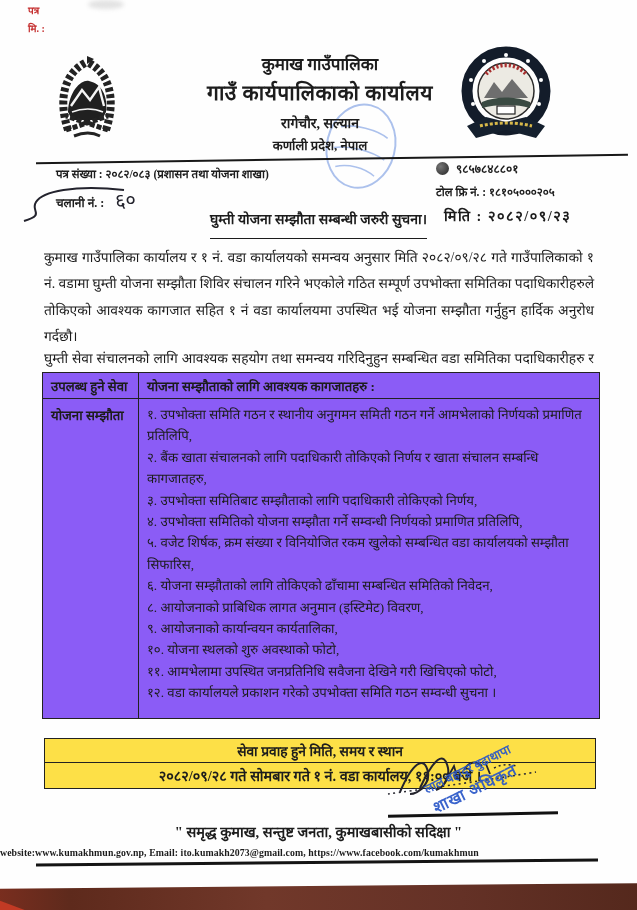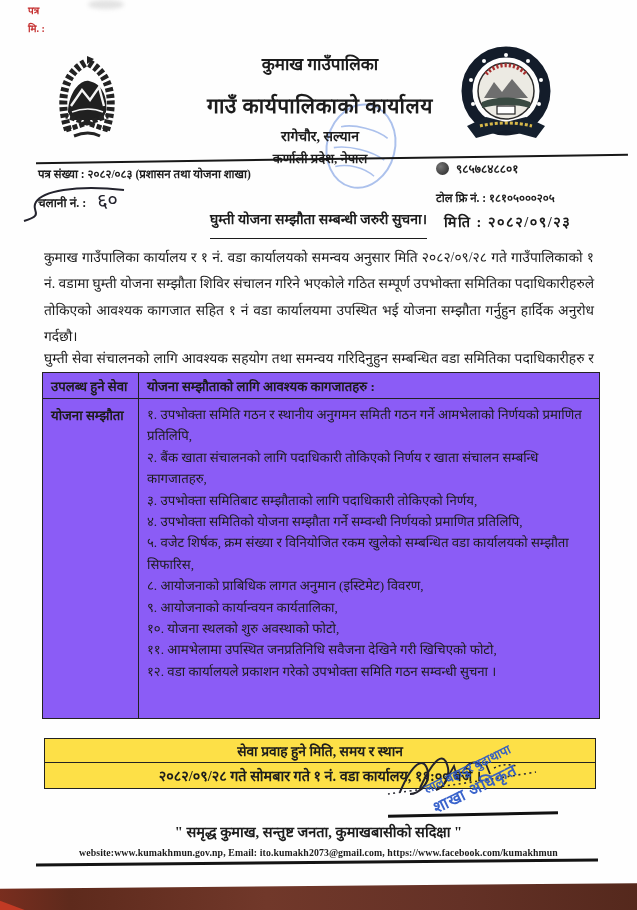--- a/index.html
+++ b/index.html
@@ -11,39 +11,39 @@
   .abs{position:absolute;}
   
   .smudge{left:88px;top:0;width:36px;height:9px;background:#b9b9b9;opacity:.4;border-radius:50%;filter:blur(2px);}
   
   .corner-mark{left:28px;color:#c53030;font-size:10px;font-weight:bold;line-height:1;}
   .corner-mark.m1{top:6px;}
   .corner-mark.m2{top:24px;}
   
   .head-center{left:148px;top:52px;width:344px;text-align:center;}
   .muni{font-size:17px;font-weight:bold;}
-  .office{font-size:21px;font-weight:bold;margin-top:16px;letter-spacing:.5px;}
+  .office{font-size:21px;font-weight:bold;margin-top:3px;letter-spacing:.5px;}
   .addr{font-size:14px;font-weight:bold;margin-top:7px;}
   .prov{font-size:13px;font-weight:bold;margin-top:4px;}
   .emblem{left:50px;top:54px;}
   .seal{left:460px;top:46px;}
   .blue-stamp-ghost{left:318px;top:98px;opacity:.45;transform:rotate(14deg);}
   
   .divider{left:36px;top:158px;width:592px;height:2px;background:#181818;transform:rotate(-0.8deg);}
   
-  .meta-left{left:38px;top:166px;width:310px;}
+  .meta-left{left:56px;top:166px;width:310px;}
   .letter-no{font-size:11.5px;font-weight:bold;}
   .dispatch-row{margin-top:5px;font-size:12px;font-weight:bold;}
   .dispatch-value{display:inline-block;font-size:20px;font-weight:normal;transform:rotate(-5deg);margin-left:8px;color:#23232d;}
   .flourish{left:12px;top:182px;}
   .meta-right{left:436px;top:160px;width:196px;}
   .phone-row{display:flex;align-items:center;gap:7px;}
   .phone-dot{width:13px;height:13px;border-radius:50%;background:radial-gradient(circle at 35% 35%,#777,#222);flex:0 0 auto;}
   .phone-num{font-size:12px;font-weight:bold;}
-  .tollfree{font-size:11.5px;font-weight:bold;margin-top:13px;}
+  .tollfree{font-size:11.5px;font-weight:bold;margin-top:7px;}
   .date-line{font-size:14.5px;font-weight:600;margin-top:6px;letter-spacing:1.5px;margin-left:8px;}
   
   .title-row{left:0;top:209px;width:637px;text-align:center;}
   .title-row span{font-size:14px;font-weight:bold;border-bottom:1.6px solid #1c1c1c;padding-bottom:11px;}
   .para{left:44px;width:550px;font-size:13.8px;line-height:26.5px;text-align:justify;}
   .para1{top:231px;}
   .para2{top:332px;}
   
   .doc-table{left:42px;top:372px;width:556px;border:1.6px solid #222;
     display:grid;grid-template-columns:96px 1fr;background:#8b5cf6;}
@@ -58,21 +58,21 @@
   .sched-title{text-align:center;font-size:13.8px;font-weight:bold;padding:2px 4px;border-bottom:1.8px solid #222;}
   .sched-detail{text-align:center;font-size:14.4px;font-weight:bold;padding:3px 4px;}
   
   .sig-block{left:386px;top:744px;width:210px;height:80px;}
   .stamp-text{left:430px;top:780px;transform:rotate(-26deg);transform-origin:left center;color:#2a57c8;opacity:.92;white-space:nowrap;}
   .stamp-name{font-size:12.5px;font-weight:bold;}
   .stamp-desig{font-size:16px;font-weight:bold;margin-top:1px;letter-spacing:1px;}
   .sig-rule{left:388px;top:813px;width:170px;height:2.5px;background:#121212;transform:rotate(-1.2deg);}
   
   .slogan{left:0;top:821px;width:637px;text-align:center;font-size:14.5px;font-weight:bold;}
-  .contact{left:0;top:847px;width:637px;text-align:center;font-size:9.8px;font-weight:bold;letter-spacing:.1px;}
+  .contact{left:0;top:847px;width:637px;text-align:left;font-size:9.8px;font-weight:bold;letter-spacing:.1px;}
   .thick-rule{left:36px;top:861px;width:562px;height:3px;background:#141414;transform:rotate(-0.5deg);}
   
   .bottom-strip{left:-8px;bottom:-5px;width:653px;height:29px;transform:rotate(-0.5deg);
     background:linear-gradient(90deg,#7c2e1f 0%,#5e2a1c 12%,#71382a 42%,#643126 72%,#54281c 100%);}
   .bottom-strip .red-wedge{position:absolute;left:0;bottom:0;width:52px;height:27px;background:#c23a24;
     clip-path:polygon(0 100%,0 25%,100% 100%);}
 </style>
 </head>
 <body>
 
@@ -159,20 +159,21 @@
   <div class="abs doc-table">
     <div class="cell c-head1">उपलब्ध हुने सेवा</div>
     <div class="cell c-head2">योजना सम्झौताको लागि आवश्यक कागजातहरु :</div>
     <div class="cell c-body1">योजना सम्झौता</div>
     <div class="cell c-body2">
         <div class="doc-item">१. उपभोक्ता समिति गठन र स्थानीय अनुगमन समिती गठन गर्ने आमभेलाको निर्णयको प्रमाणित प्रतिलिपि,</div>
         <div class="doc-item">२. बैंक खाता संचालनको लागि पदाधिकारी तोकिएको निर्णय र खाता संचालन सम्बन्धि कागजातहरु,</div>
         <div class="doc-item">३. उपभोक्ता समितिबाट सम्झौताको लागि पदाधिकारी तोकिएको निर्णय,</div>
         <div class="doc-item">४. उपभोक्ता समितिको योजना सम्झौता गर्ने सम्वन्धी निर्णयको प्रमाणित प्रतिलिपि,</div>
         <div class="doc-item">५. वजेट शिर्षक, क्रम संख्या र विनियोजित रकम खुलेको सम्बन्धित वडा कार्यालयको सम्झौता सिफारिस,</div>
+        <div class="doc-item">६. योजना सम्झौताको लागि तोकिएको ढाँचामा सम्बन्धित समितिको निवेदन,</div>
         <div class="doc-item">८. आयोजनाको प्राबिधिक लागत अनुमान (इस्टिमेट) विवरण,</div>
         <div class="doc-item">९. आयोजनाको कार्यान्वयन कार्यतालिका,</div>
         <div class="doc-item">१०. योजना स्थलको शुरु अवस्थाको फोटो,</div>
         <div class="doc-item">११. आमभेलामा उपस्थित जनप्रतिनिधि सवैजना देखिने गरी खिचिएको फोटो,</div>
         <div class="doc-item">१२. वडा कार्यालयले प्रकाशन गरेको उपभोक्ता समिति गठन सम्वन्धी सुचना ।</div>
       </div>
   </div>
 
   <div class="abs sched">
     <div class="sched-title">सेवा प्रवाह हुने मिति, समय र स्थान</div>

